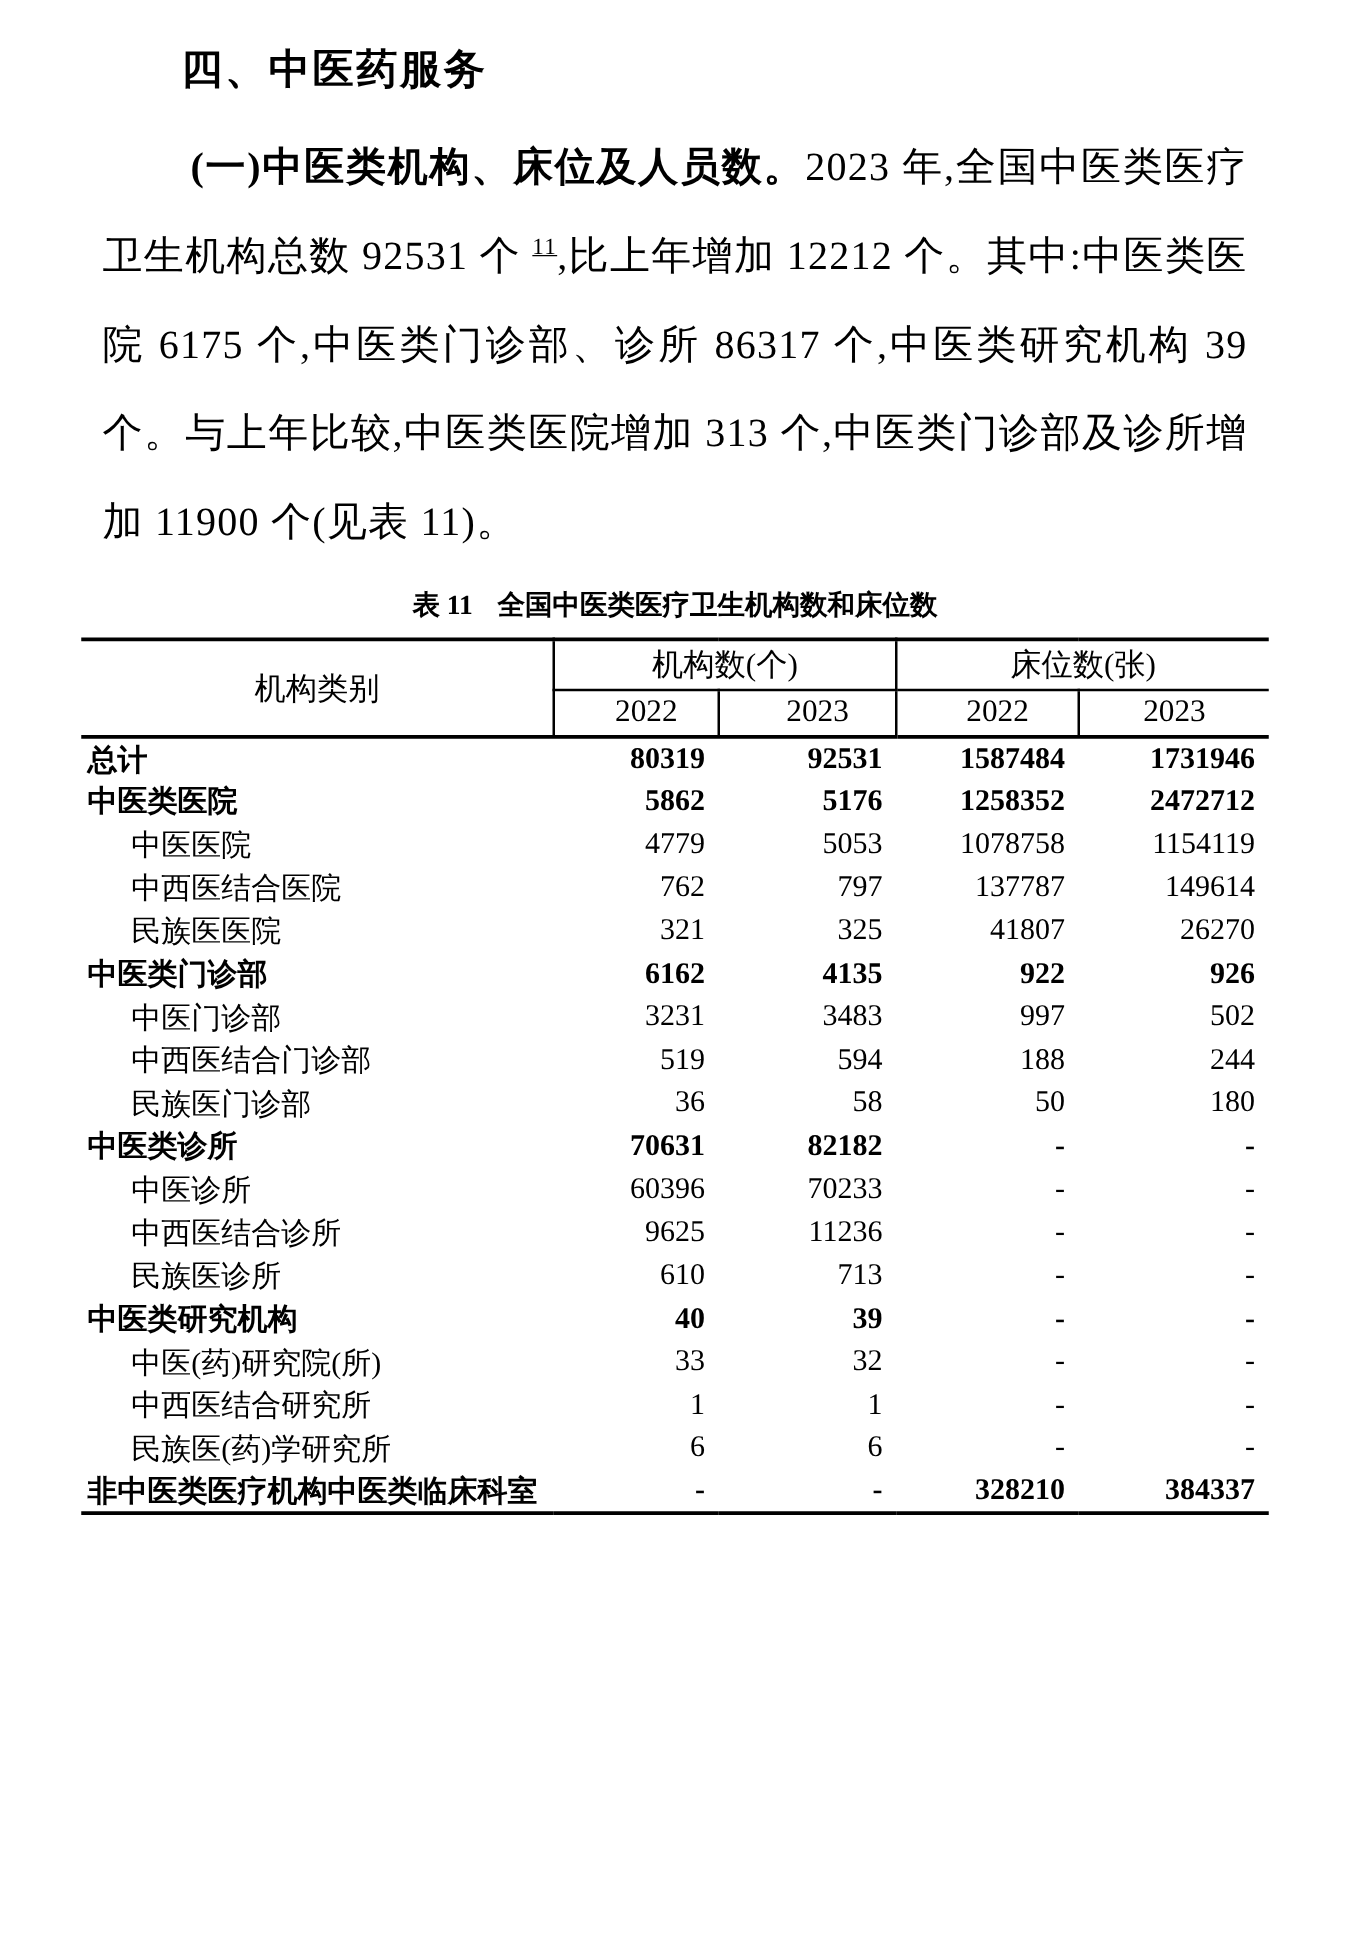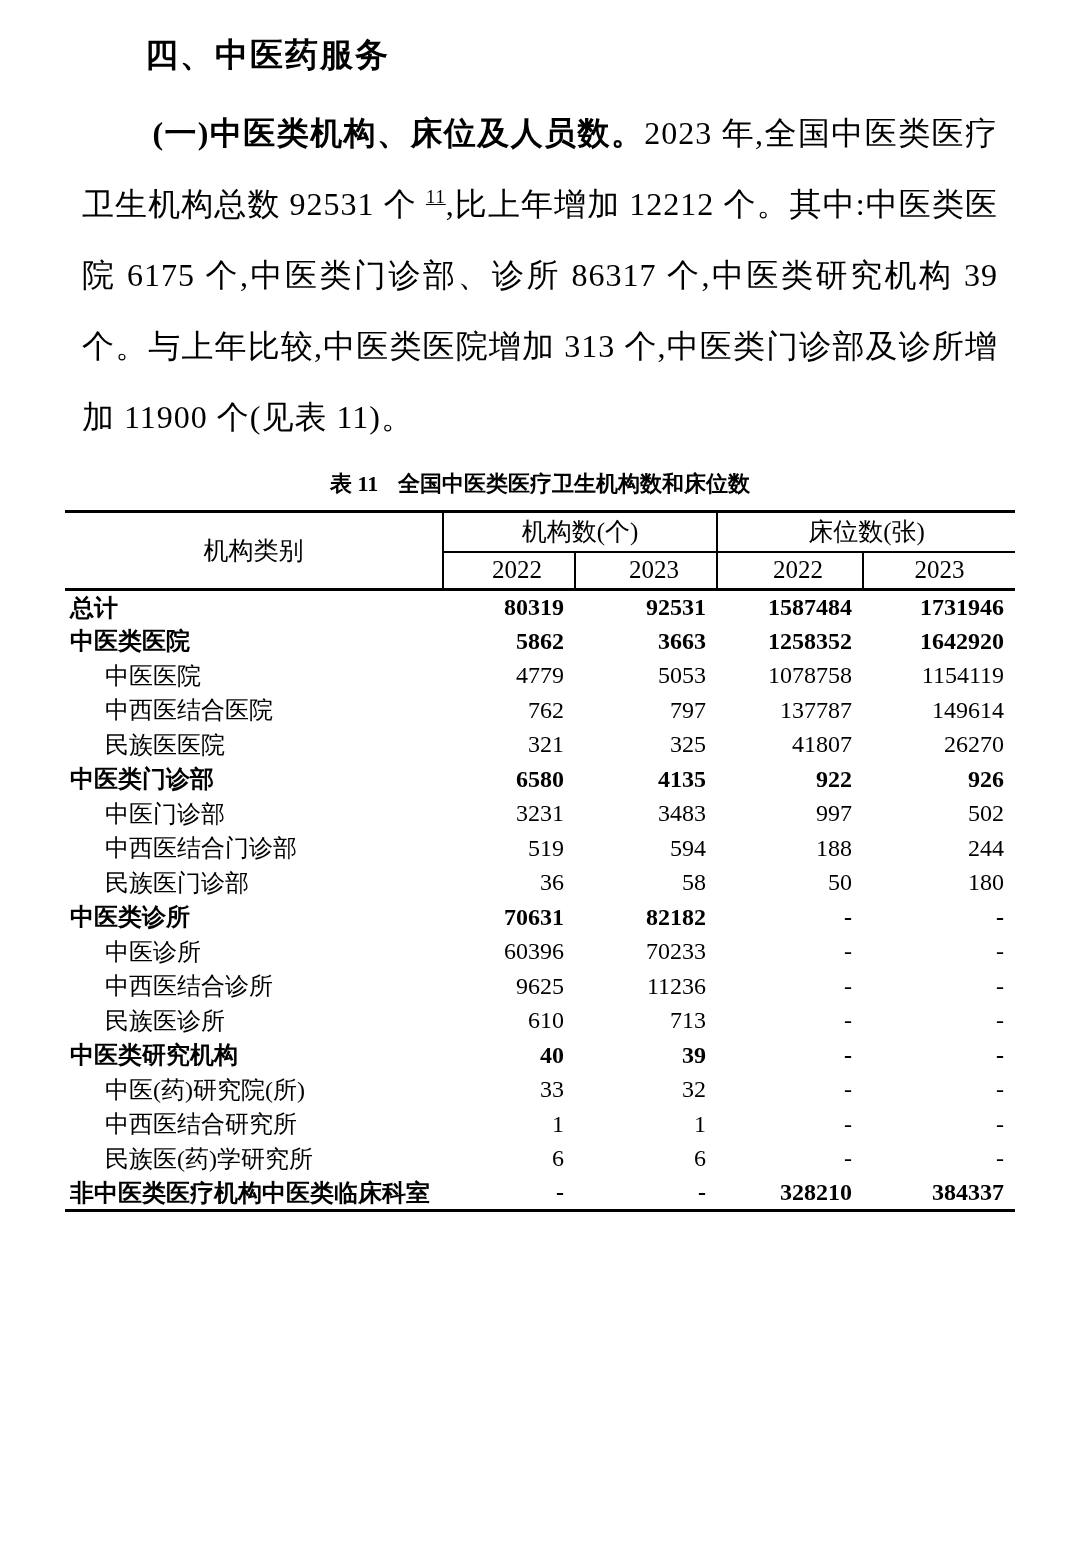--- a/index.html
+++ b/index.html
@@ -119,23 +119,23 @@
         <tr class="bold-row">
           <td class="label">总计</td>
           <td class="num">80319</td>
           <td class="num">92531</td>
           <td class="num">1587484</td>
           <td class="num">1731946</td>
         </tr>
         <tr class="bold-row">
           <td class="label">中医类医院</td>
           <td class="num">5862</td>
-          <td class="num">3663</td>
+          <td class="num">5176</td>
           <td class="num">1258352</td>
-          <td class="num">1642920</td>
+          <td class="num">2472712</td>
         </tr>
         <tr>
           <td class="label indent">中医医院</td>
           <td class="num">4779</td>
           <td class="num">5053</td>
           <td class="num">1078758</td>
           <td class="num">1154119</td>
         </tr>
         <tr>
           <td class="label indent">中西医结合医院</td>
@@ -146,21 +146,21 @@
         </tr>
         <tr>
           <td class="label indent">民族医医院</td>
           <td class="num">321</td>
           <td class="num">325</td>
           <td class="num">41807</td>
           <td class="num">26270</td>
         </tr>
         <tr class="bold-row">
           <td class="label">中医类门诊部</td>
-          <td class="num">6580</td>
+          <td class="num">6162</td>
           <td class="num">4135</td>
           <td class="num">922</td>
           <td class="num">926</td>
         </tr>
         <tr>
           <td class="label indent">中医门诊部</td>
           <td class="num">3231</td>
           <td class="num">3483</td>
           <td class="num">997</td>
           <td class="num">502</td>

